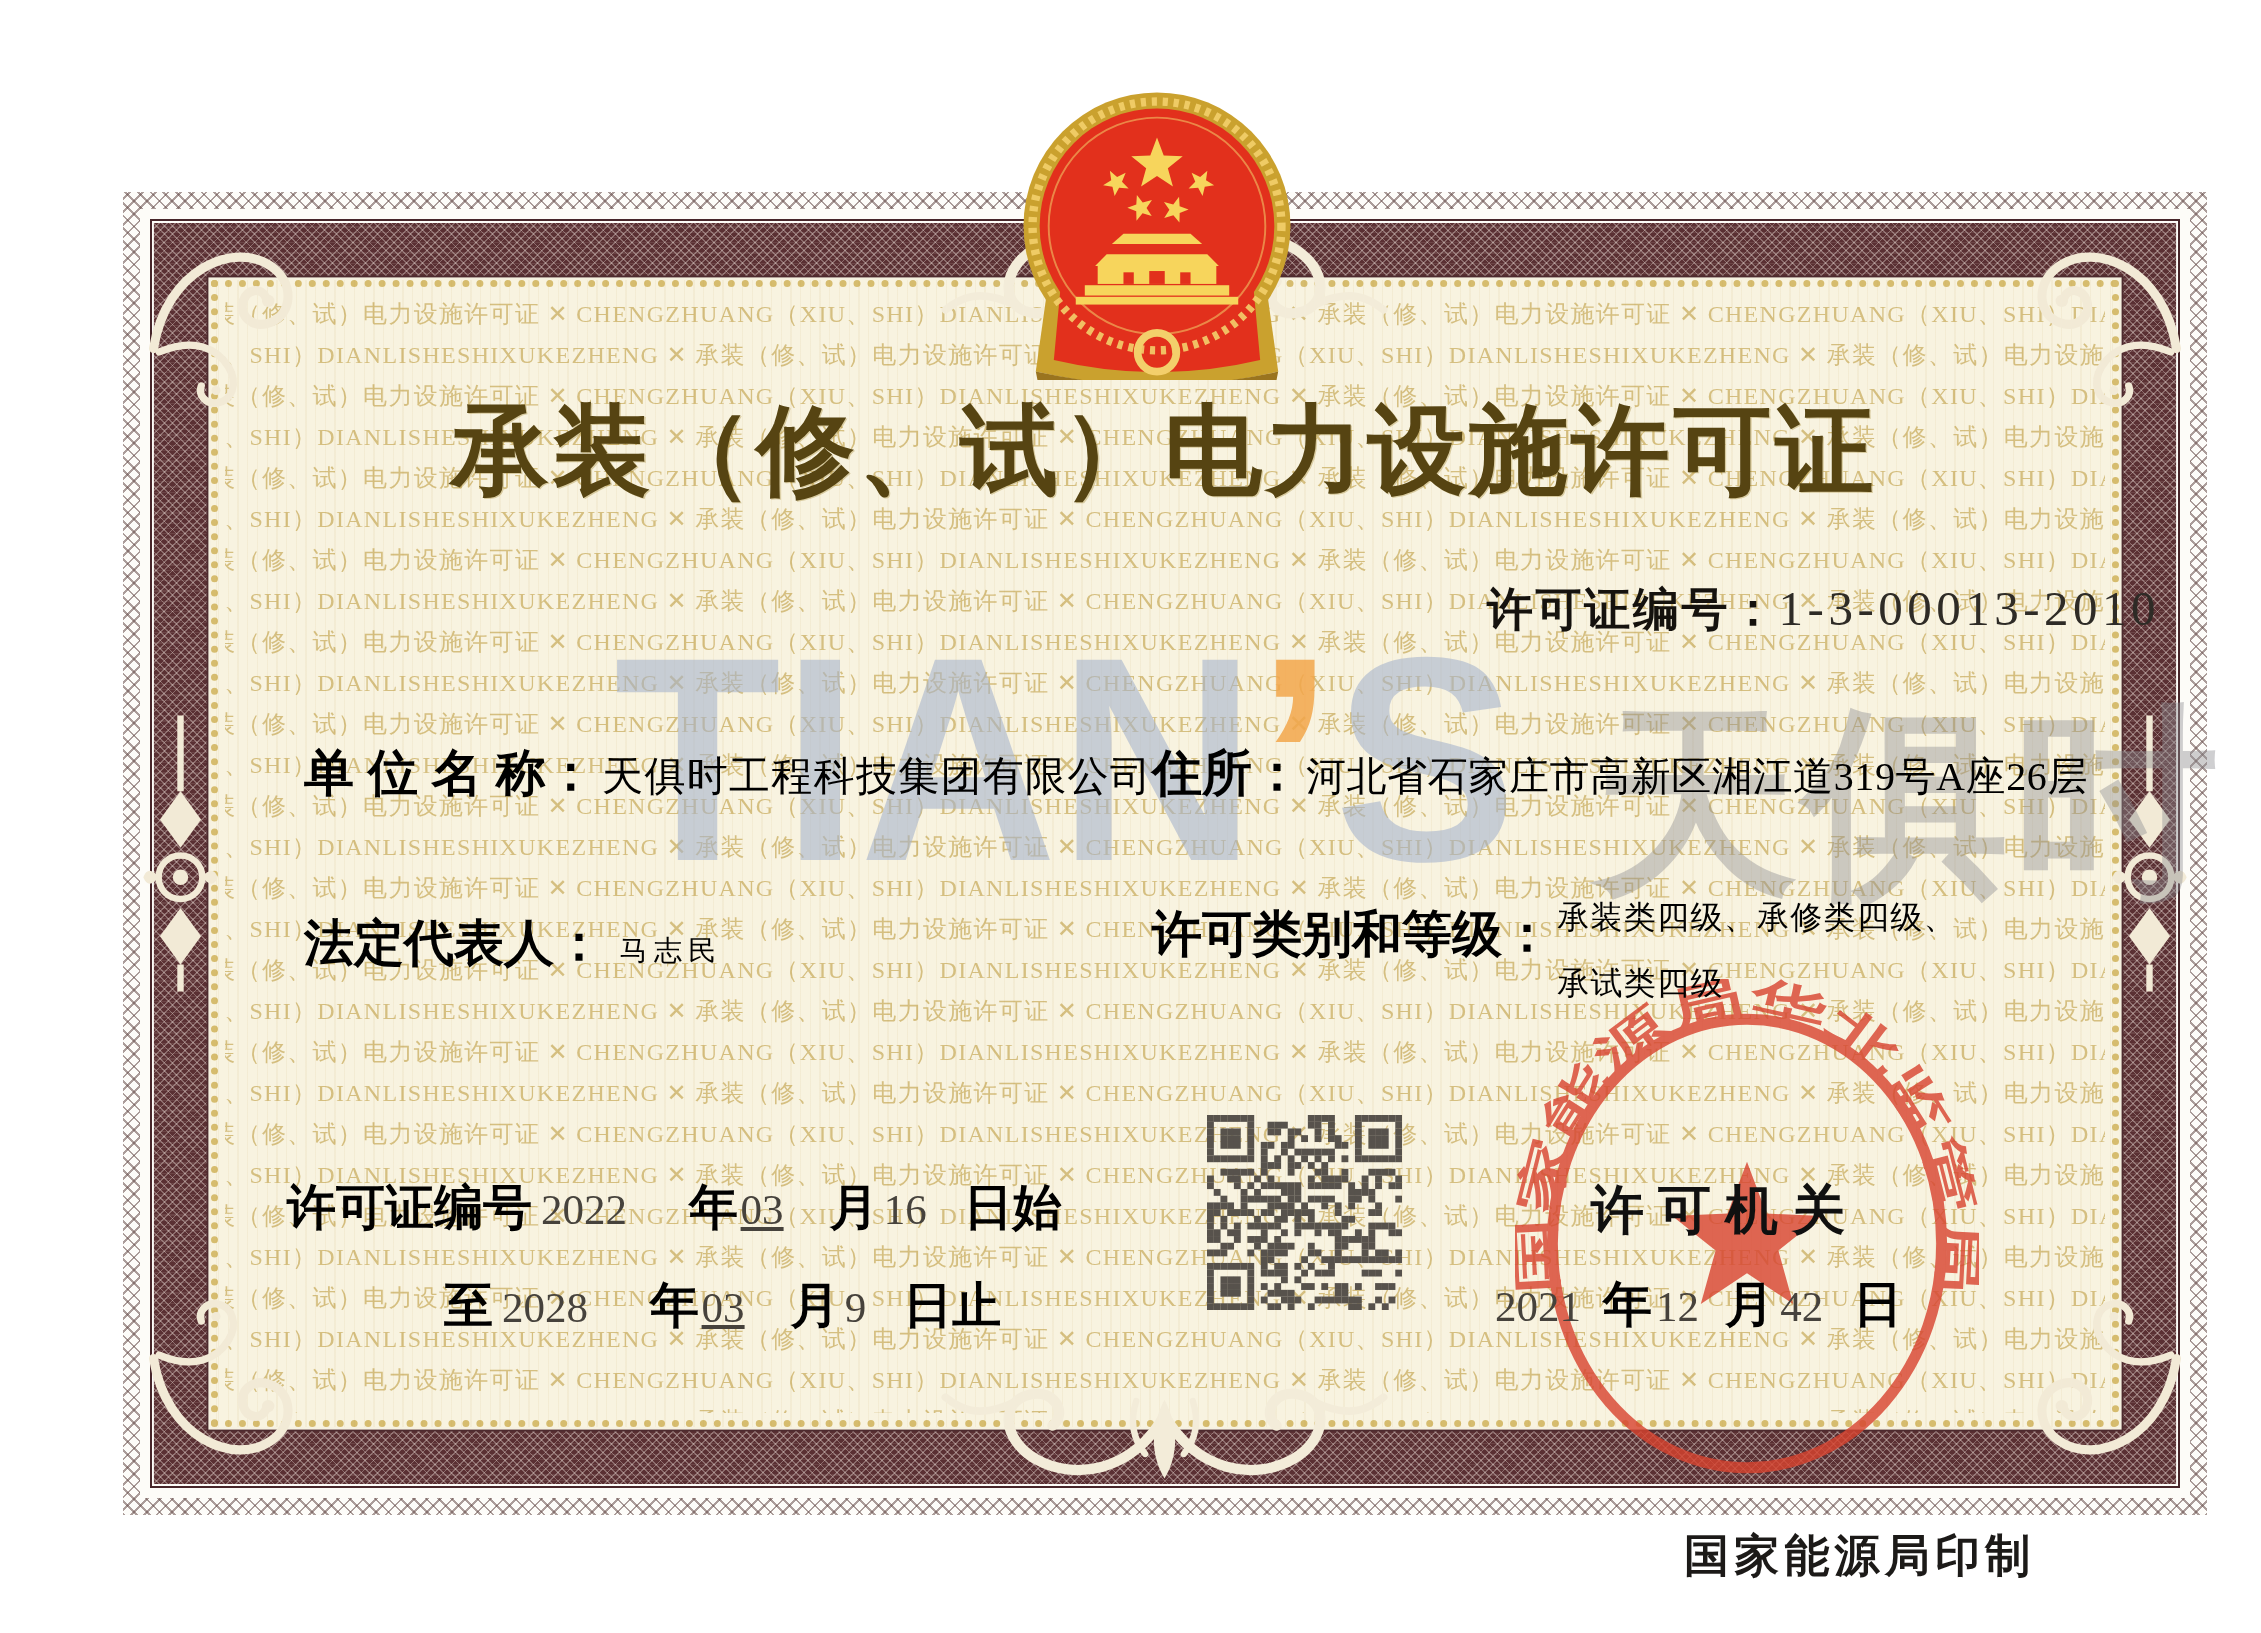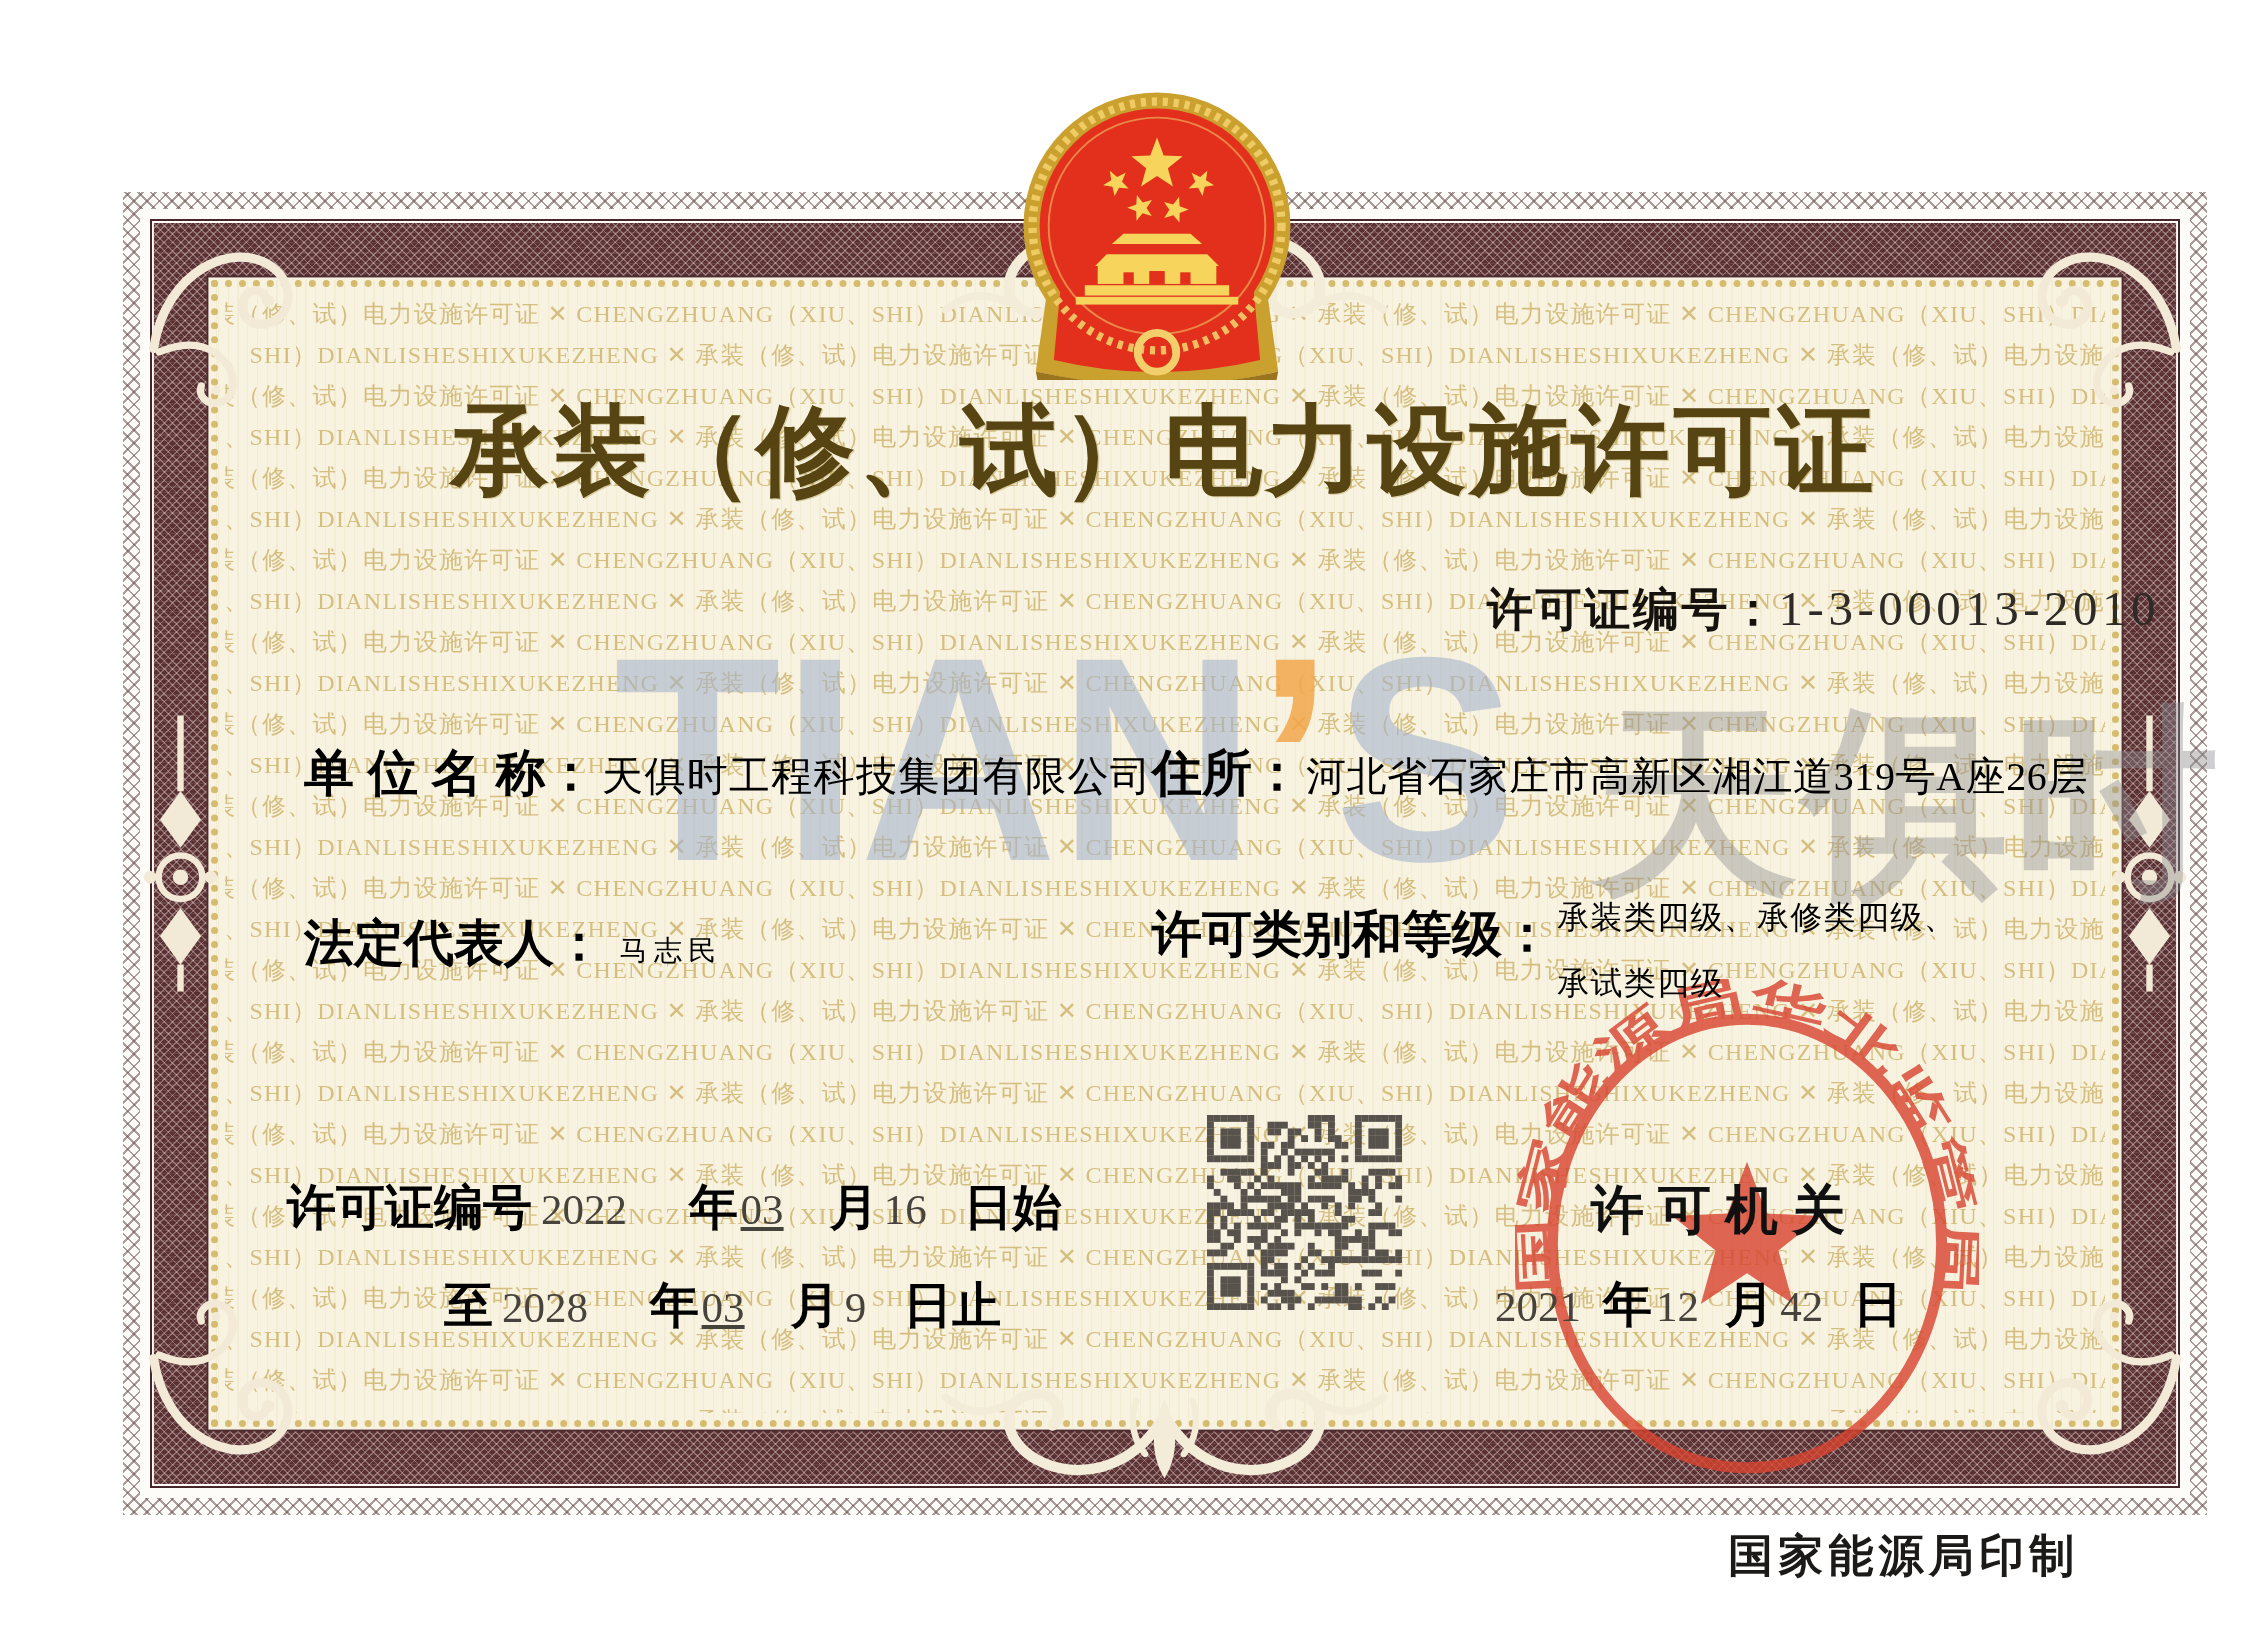--- a/index.html
+++ b/index.html
@@ -86,21 +86,21 @@
   .seal{position:absolute;left:1515px;top:979px;width:464px;height:529px;
         mix-blend-mode:multiply;opacity:.92;z-index:4;}
   .auth-label{position:absolute;left:1591px;top:1175px;font-weight:700;font-size:53px;
         letter-spacing:14px;color:#101010;z-index:5;white-space:nowrap;}
   .drow{position:absolute;left:1495px;top:1272px;white-space:nowrap;z-index:5;}
   .drow .lab{font-size:49px;} .drow .val{font-size:43px;color:#46423c;}
   .dg1{margin-left:22px;} .dg2{margin-left:3.9px;} .dg3{margin-left:26px;}
   .dg4{margin-left:6.4px;} .dg5{margin-left:30px;}
 
   .footer{position:absolute;left:1684px;top:1526px;font-weight:700;font-size:45px;
-        letter-spacing:5.2px;color:#1c1a18;margin-left:44px;}
+        letter-spacing:5.2px;color:#1c1a18;}
 </style>
 </head>
 <body>
 
 <div class="page">
 
   <div class="frame">
     <div class="lattice"></div>
     <div class="lattice-inner"></div>
     <div class="band"></div>

